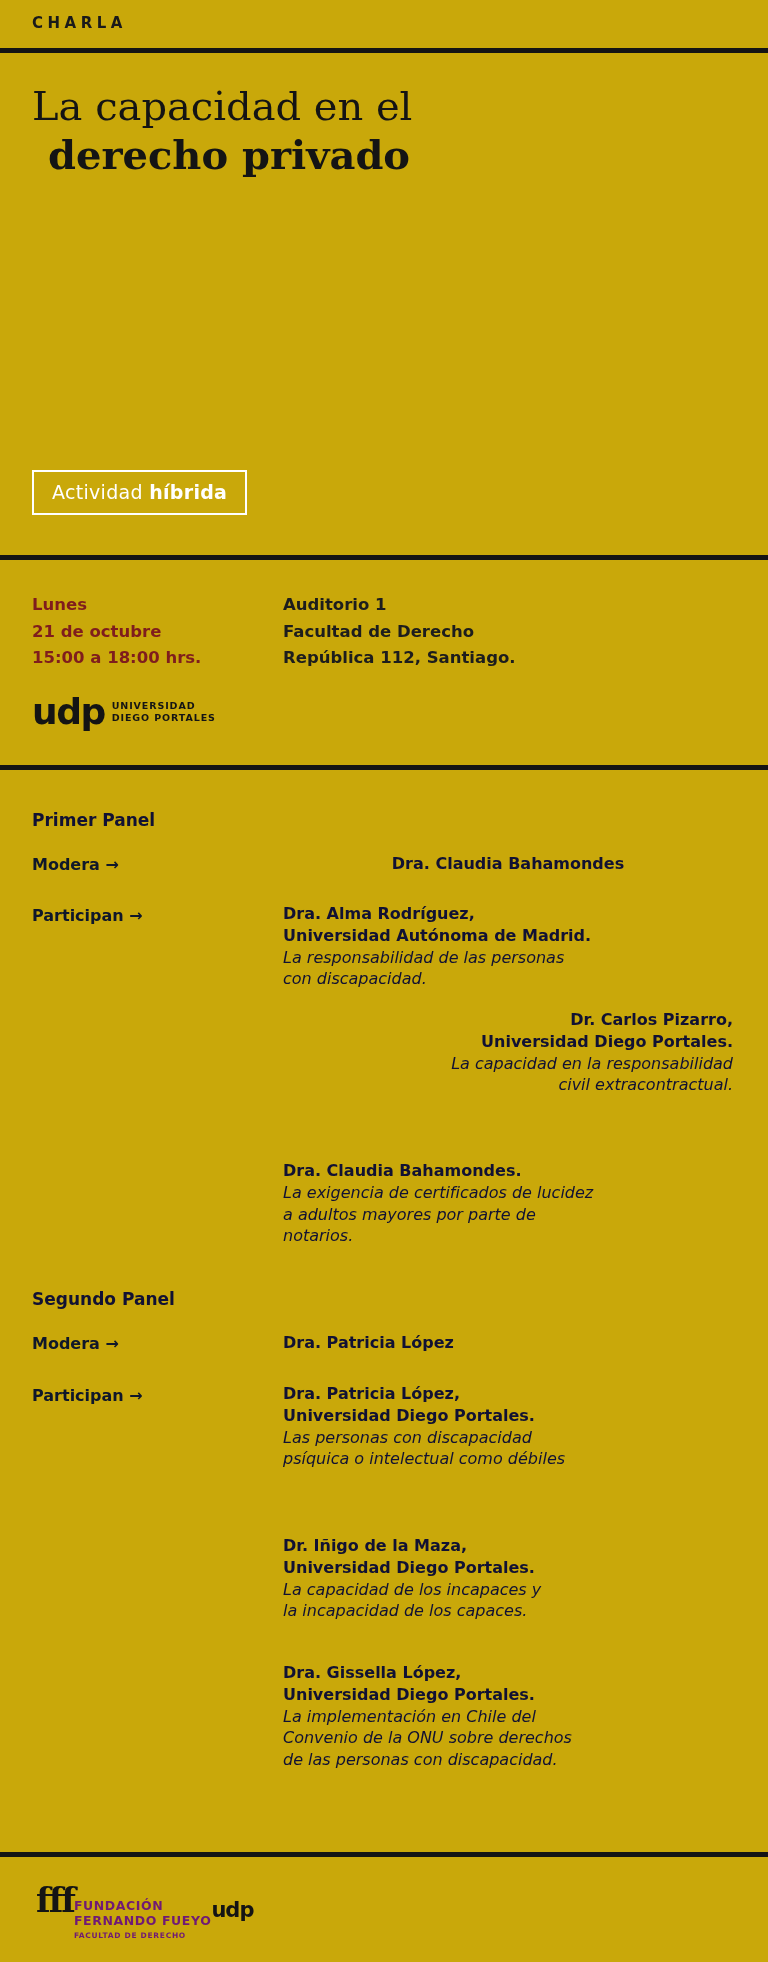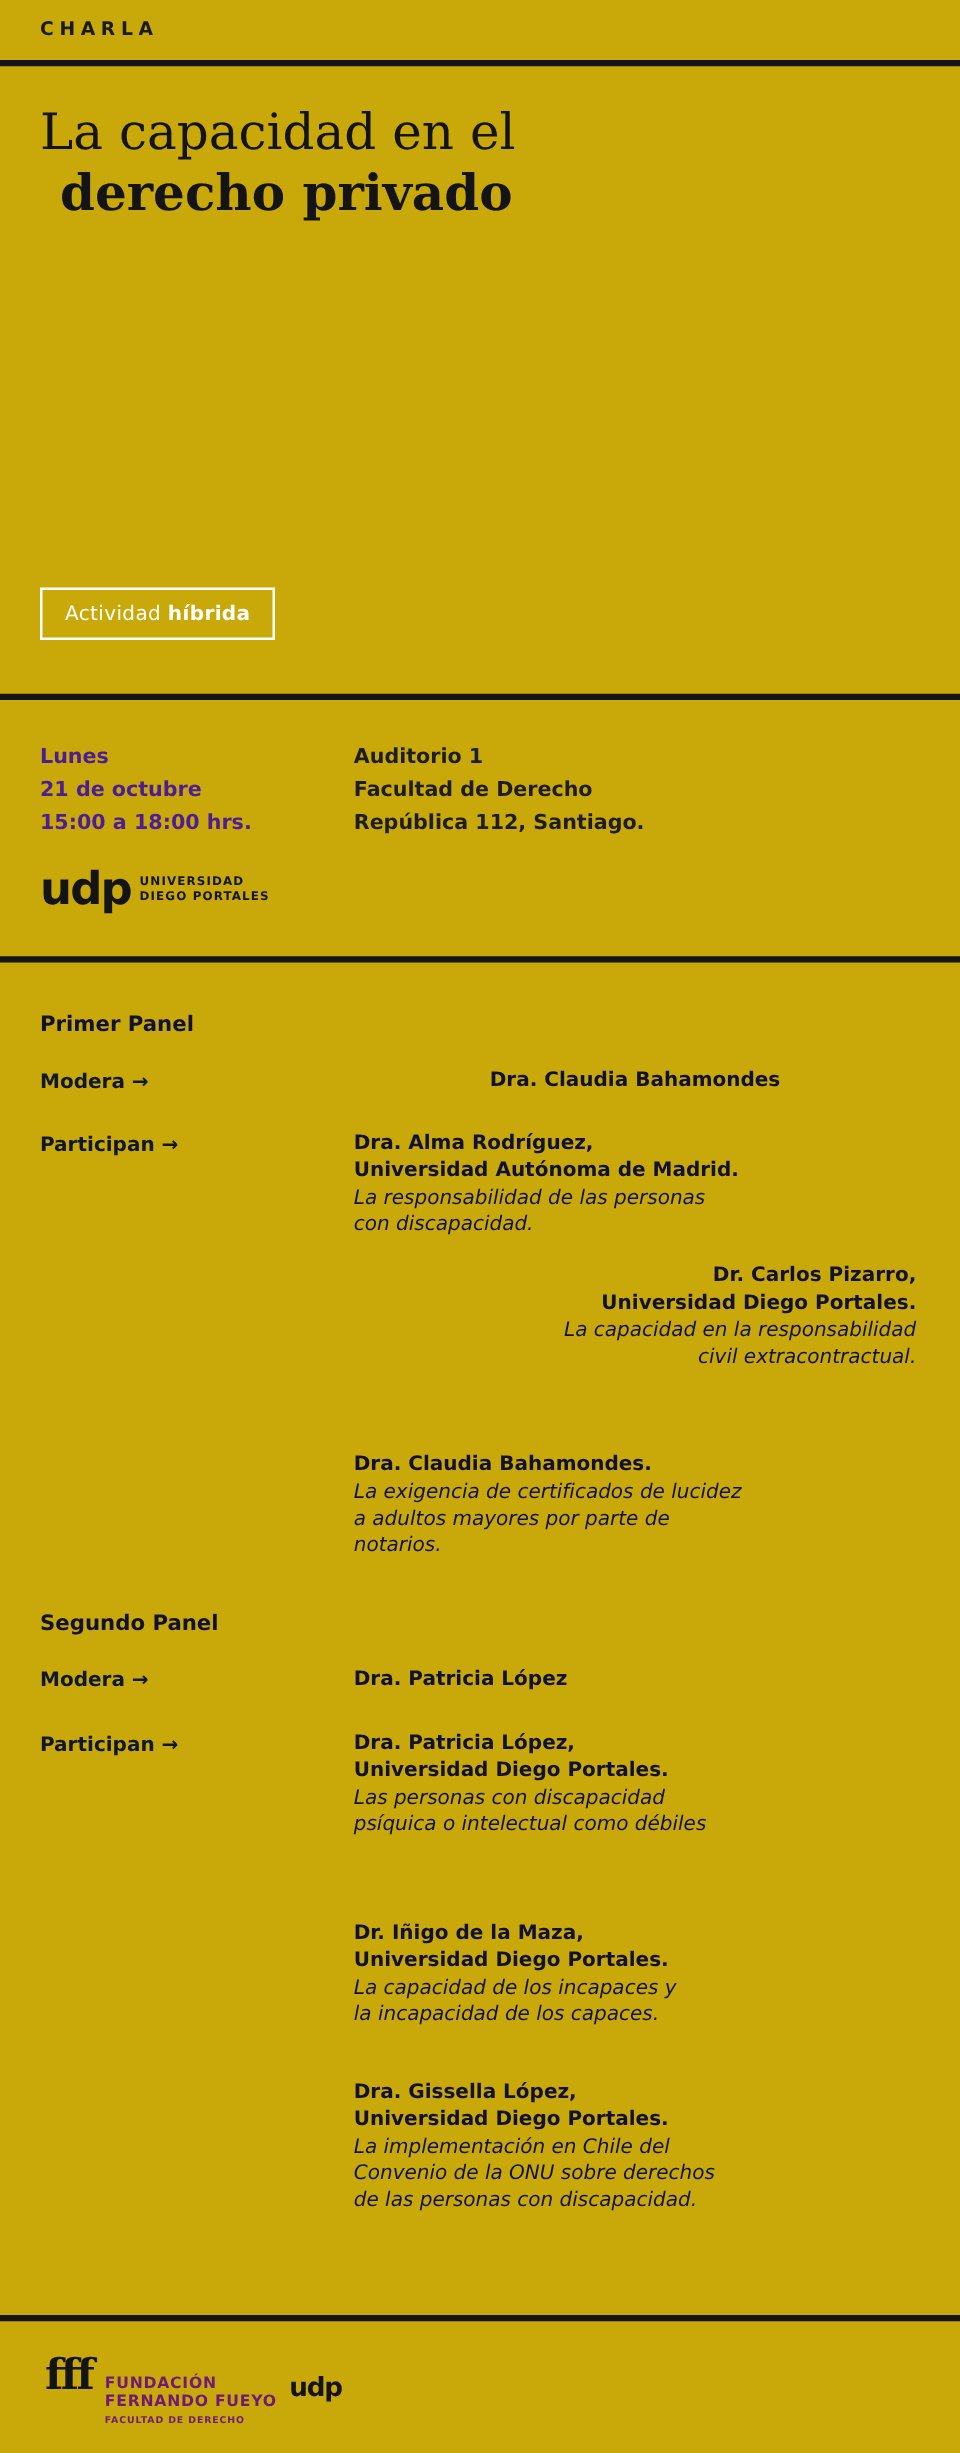--- a/index.html
+++ b/index.html
@@ -61,35 +61,35 @@
   .title .ln2 { font-weight: 700; display: block; margin-left: 16px; }
 
   
   .badge {
     position: absolute;
     top: 470px;
     left: 32px;
     border: 2px solid #ffffff;
     padding: 9px 18px 10px 18px;
     color: #ffffff;
-    font-size: 16px;
+    font-size: 19px;
     letter-spacing: 0.3px;
     background: transparent;
   }
   .badge b { font-weight: 700; }
 
   
   .when {
     position: absolute;
     top: 592px;
     left: 32px;
     font-size: 16.5px;
     line-height: 1.62;
     font-weight: 600;
-    color: #4c1d95;
+    color: #7f1d1d;
   }
   .where {
     position: absolute;
     top: 592px;
     left: 283px;
     font-size: 16.5px;
     line-height: 1.62;
     font-weight: 600;
     color: #1d1d1d;
   }
@@ -165,21 +165,21 @@
   .p2-s2 { top: 1535px; }
   .p2-s3 { top: 1662px; }
 
   
   .footer {
     position: absolute;
     top: 1885px;
     left: 36px;
     display: flex;
     align-items: flex-start;
-    gap: 10px;
+    gap: 0;
   }
   .fff {
     font-family: "DejaVu Serif", serif;
     font-size: 34px;
     line-height: 0.9;
     font-weight: 700;
     letter-spacing: -2px;
     color: #141414;
   }
   .footer-txt {

